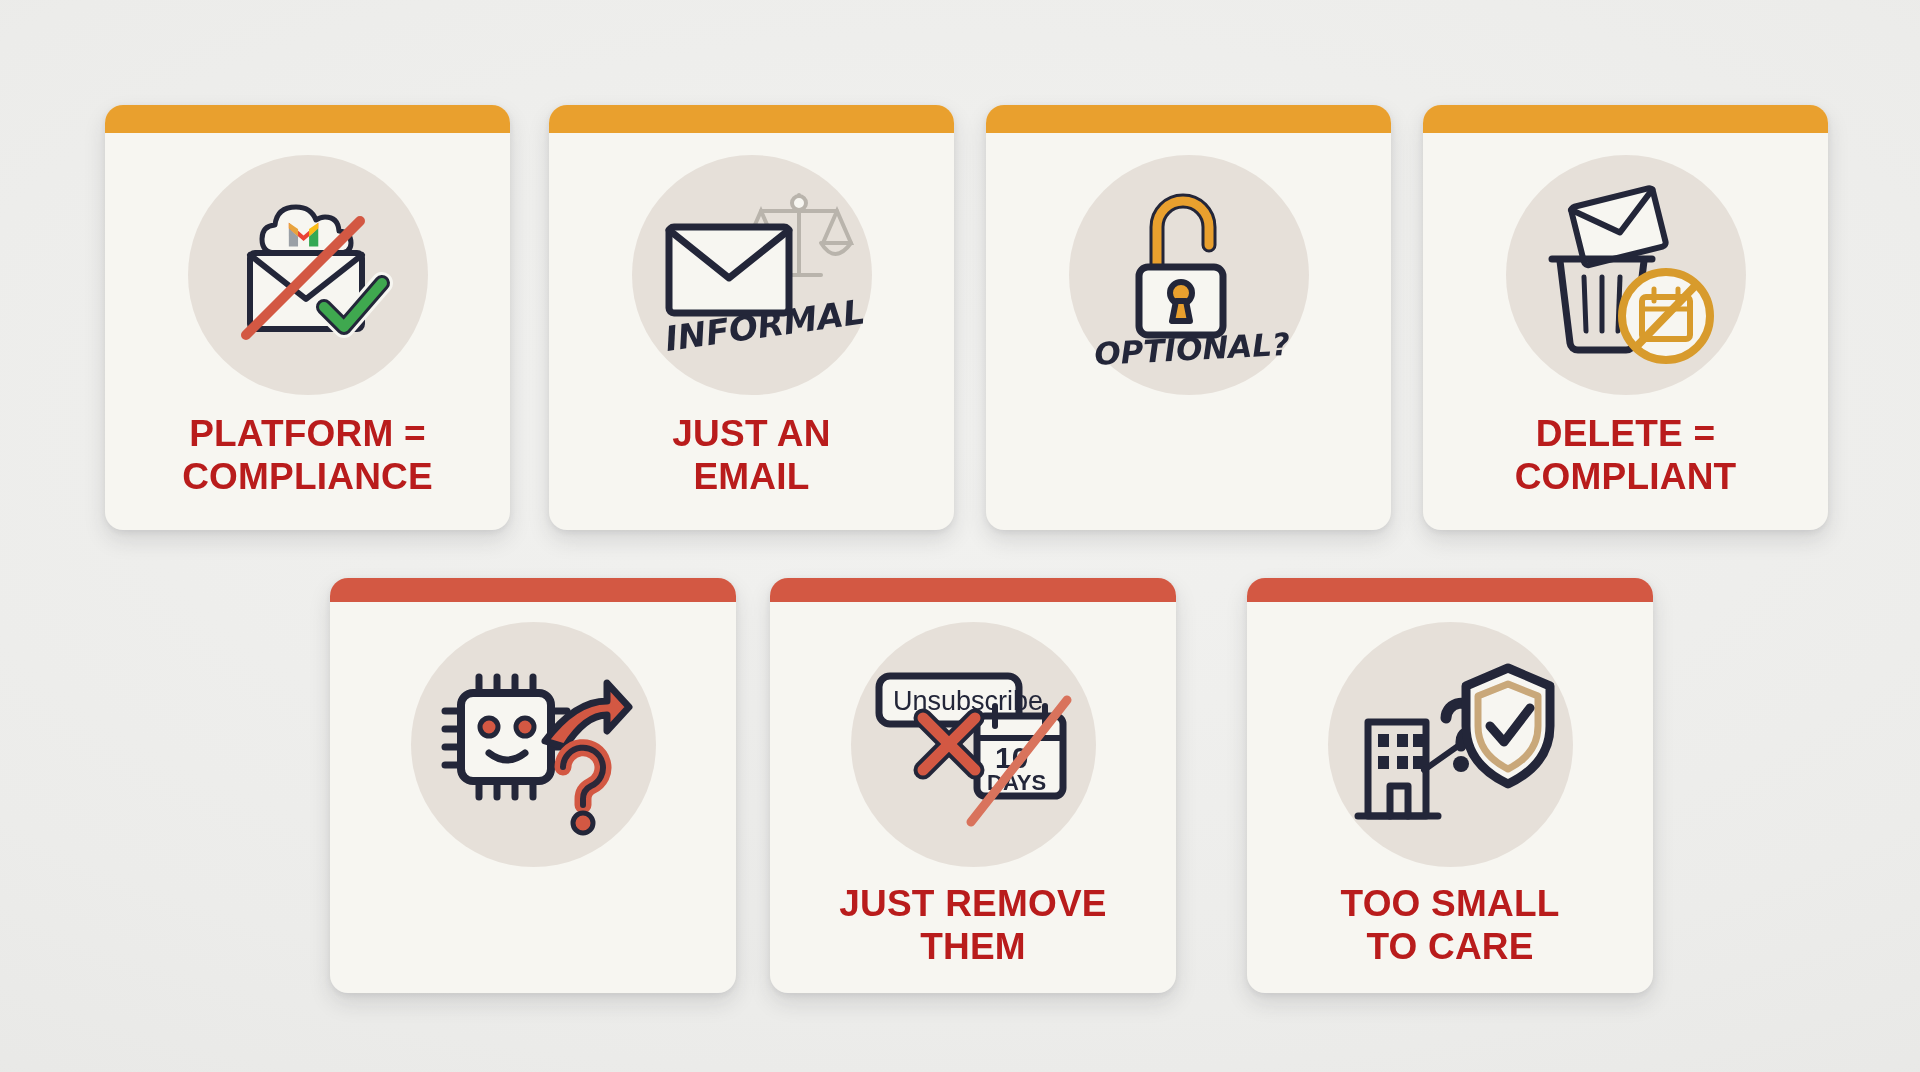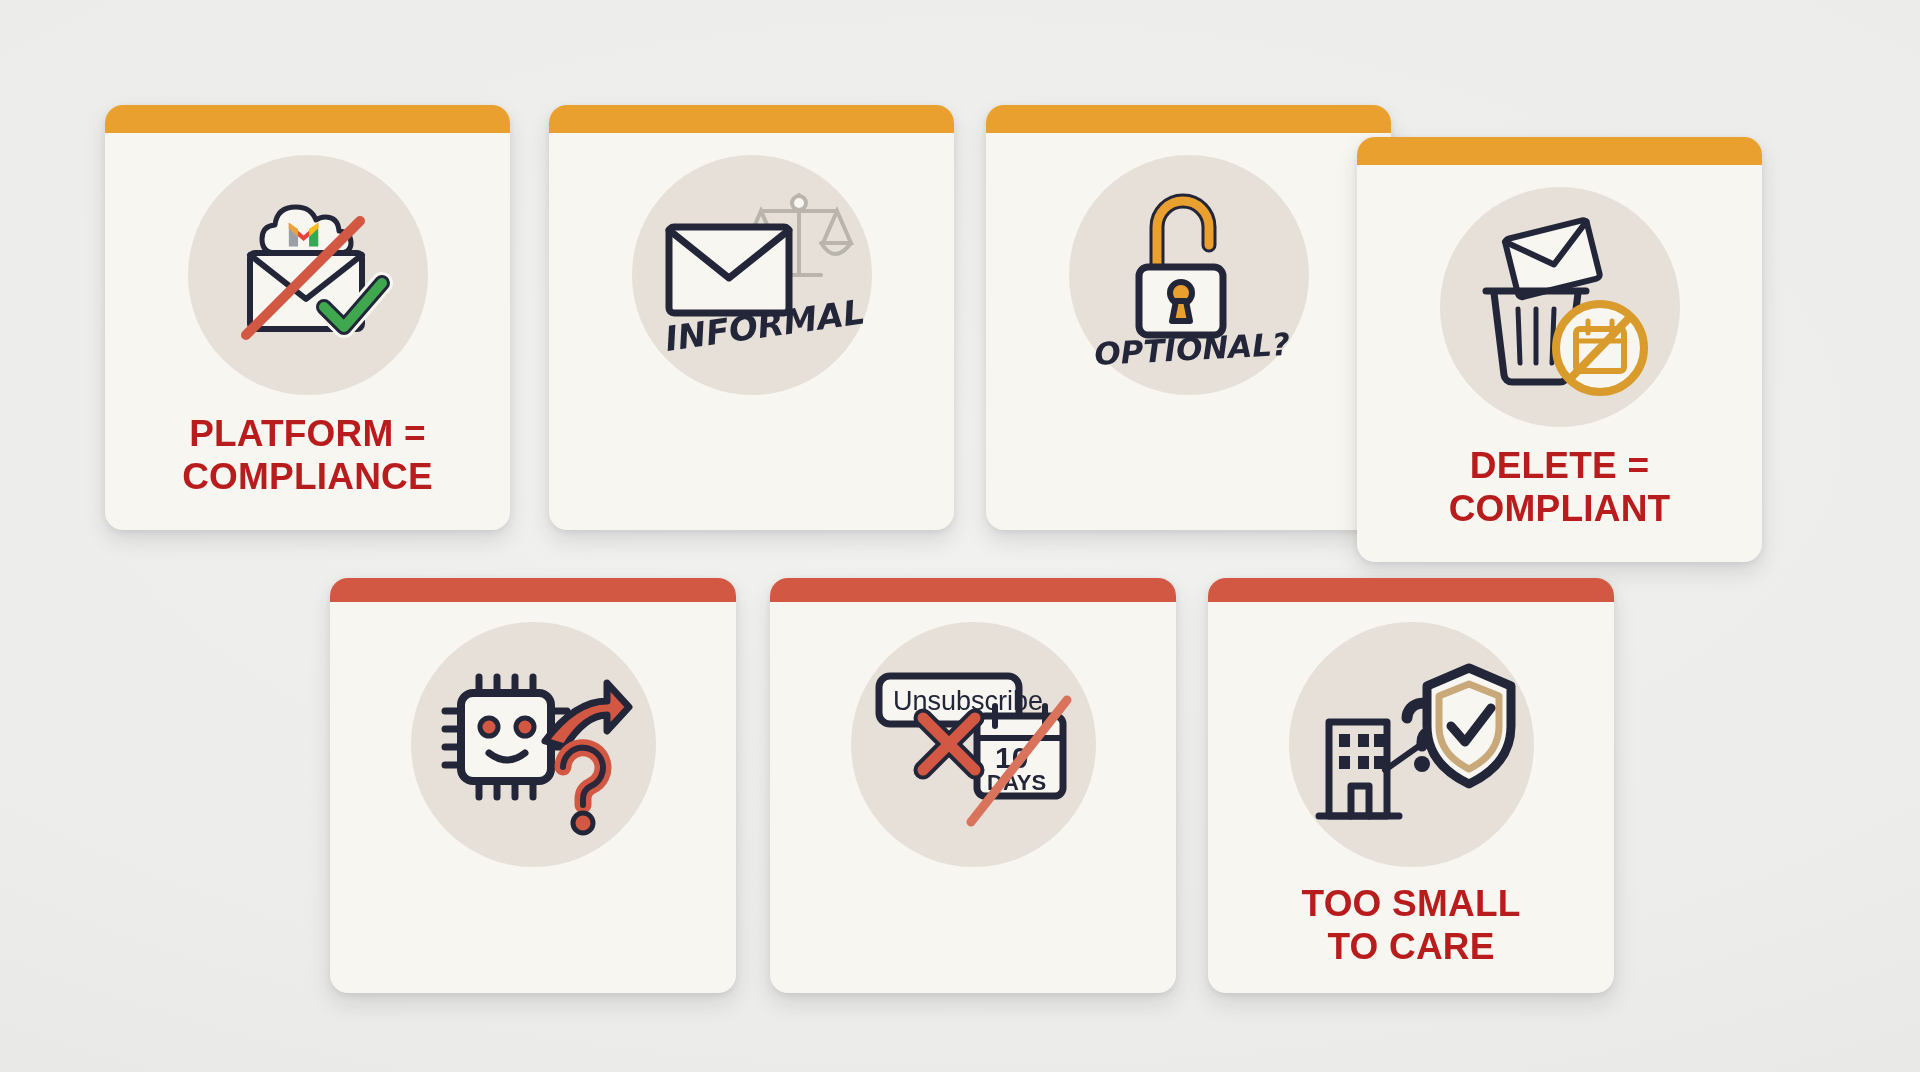--- a/index.html
+++ b/index.html
@@ -80,31 +80,31 @@
 
   
   .row1 .card      { top: 105px; width: 405px; height: 425px; }
   .row1 .card-bar  { height: 28px; }
   .row1 .icon-circle { width: 240px; height: 240px; margin-top: 22px; }
   .row1 .card-label  { font-size: 37px; margin-top: 18px; }
 
   .r1c1 { left: 105px; }
   .r1c2 { left: 549px; }
   .r1c3 { left: 986px; }
-  .r1c4 { left: 1357px; margin-top: 32px; }
+  .r1c4 { left: 1423px; }
 
   
   .row2 .card      { top: 578px; width: 406px; height: 415px; }
   .row2 .card-bar  { height: 24px; }
   .row2 .icon-circle { width: 245px; height: 245px; margin-top: 20px; }
   .row2 .card-label  { font-size: 37px; margin-top: 16px; }
 
   .r2c1 { left: 330px; }
   .r2c2 { left: 770px; }
-  .r2c3 { left: 1208px; }
+  .r2c3 { left: 1247px; }
 
   svg { display: block; overflow: visible; }
 
   .hand {
     font-family: "DejaVu Sans", sans-serif;
     font-style: italic;
     font-weight: 700;
   }
 </style>
 </head>
@@ -163,20 +163,22 @@
               <path d="M172 68 q14 22 30 0" fill="none"></path>
               <line x1="128" y1="100" x2="172" y2="100"></line>
             </g>
 
             <rect x="20" y="52" width="120" height="86" rx="5" fill="#f7f6f1" stroke="#232639" stroke-width="7"></rect>
             <path d="M20 55 L80 103 L140 55" fill="none" stroke="#232639" stroke-width="7" stroke-linejoin="round" stroke-linecap="round"></path>
 
             <text class="hand" x="18" y="176" font-size="34" fill="#232639" transform="rotate(-8 18 176)">INFORMAL</text>
           </svg>
         </div>
+        <div class="card-label">JUST AN
+EMAIL</div>
       </div>
     </div>
 
     <div class="card r1c3">
       <div class="card-bar" style="background:#e9a02e"></div>
       <div class="card-body">
         <div class="icon-circle">
           <svg width="200" height="200" viewBox="0 0 200 200">
 
             <path d="M68 96 L68 52 a26 26 0 0 1 52 0 L120 70" fill="none" stroke="#232639" stroke-width="15" stroke-linecap="round"></path>
@@ -293,20 +295,22 @@
             <g stroke-linecap="round">
               <line x1="52" y1="68" x2="104" y2="120" stroke="#232639" stroke-width="19"></line>
               <line x1="104" y1="68" x2="52" y2="120" stroke="#232639" stroke-width="19"></line>
               <line x1="52" y1="68" x2="104" y2="120" stroke="#d35843" stroke-width="11"></line>
               <line x1="104" y1="68" x2="52" y2="120" stroke="#d35843" stroke-width="11"></line>
             </g>
 
             <line x1="100" y1="172" x2="196" y2="50" stroke="#d9735c" stroke-width="9" stroke-linecap="round"></line>
           </svg>
         </div>
+        <div class="card-label">JUST REMOVE
+THEM</div>
       </div>
     </div>
 
     <div class="card r2c3">
       <div class="card-bar" style="background:#d35843"></div>
       <div class="card-body">
         <div class="icon-circle">
           <svg width="200" height="190" viewBox="0 0 200 190">
 
             <g fill="none" stroke="#232639" stroke-width="7" stroke-linejoin="round" stroke-linecap="round">

